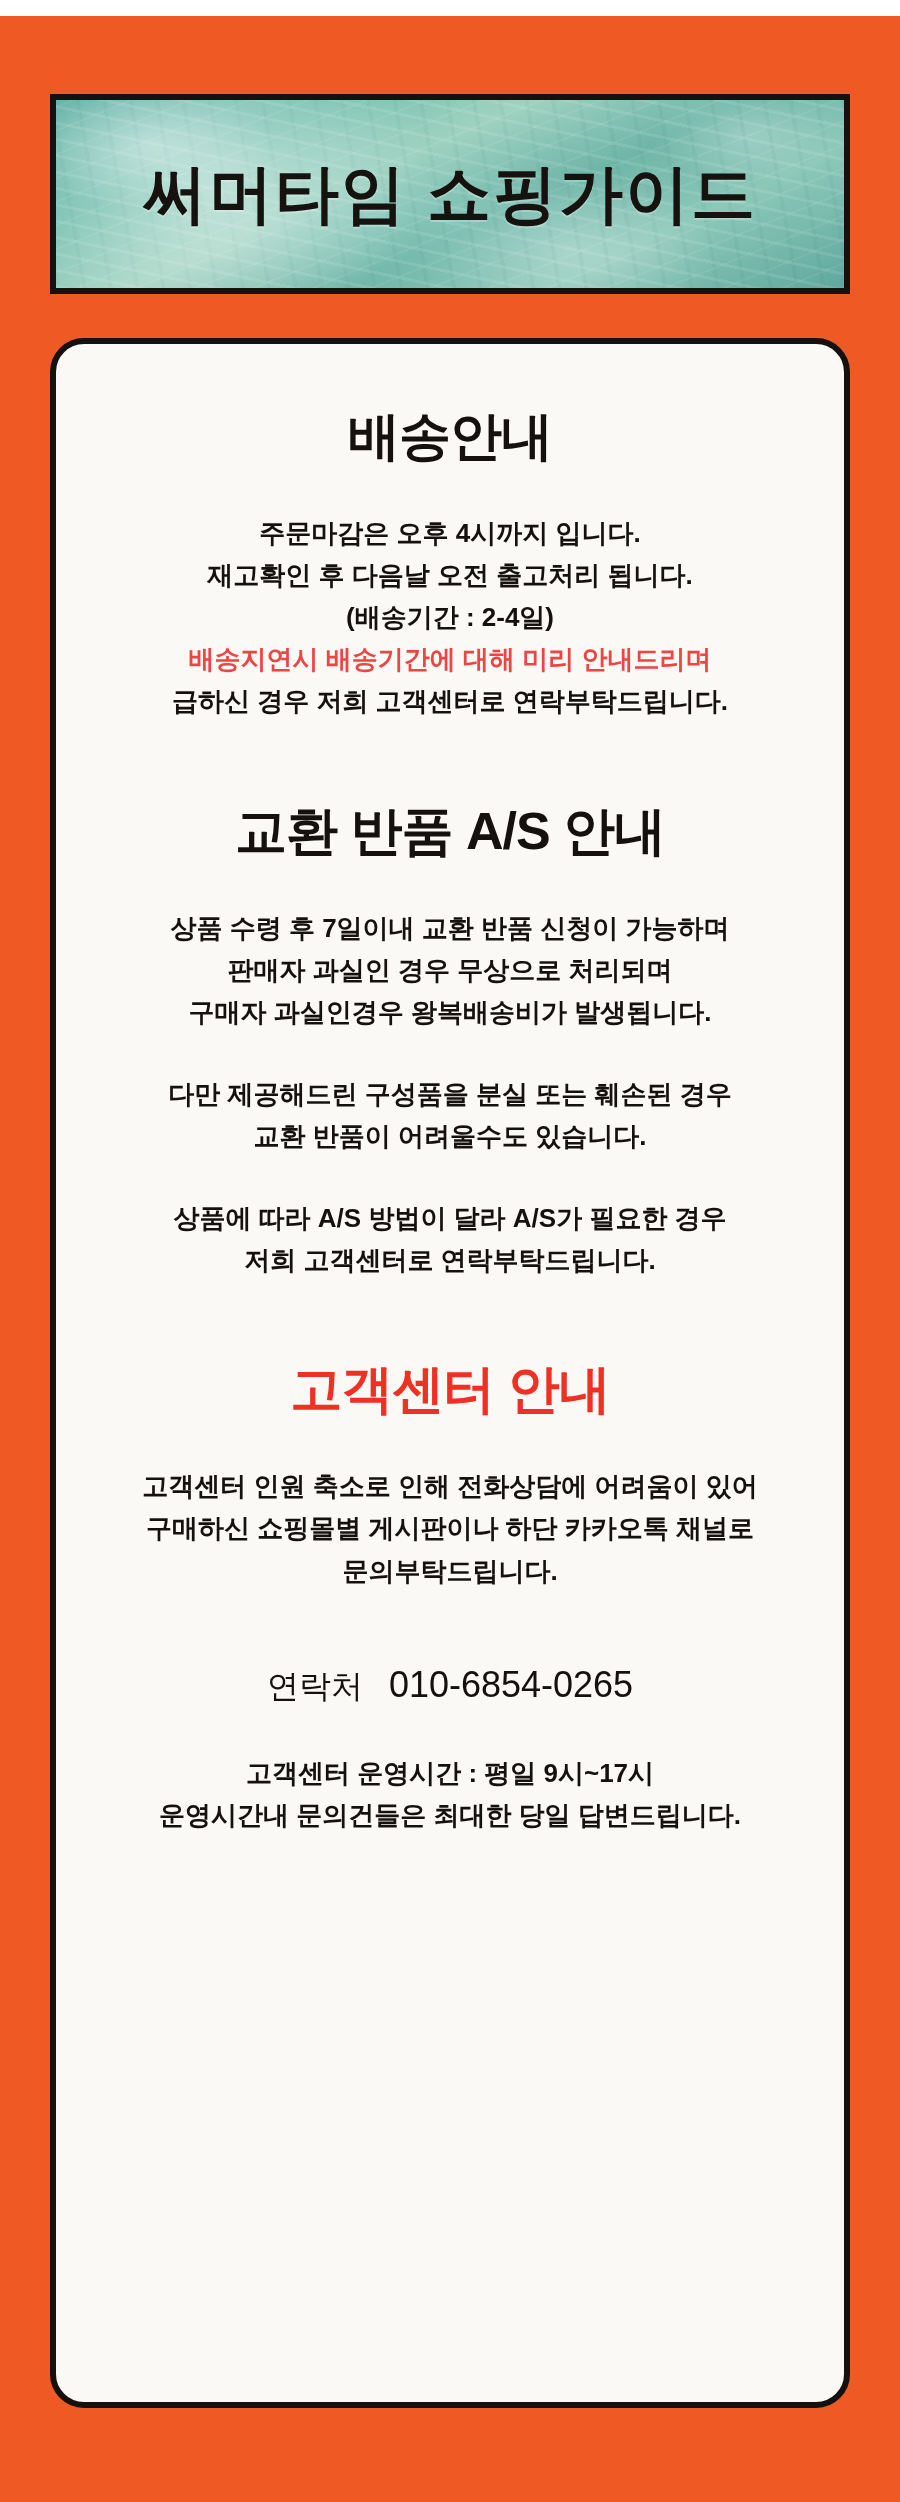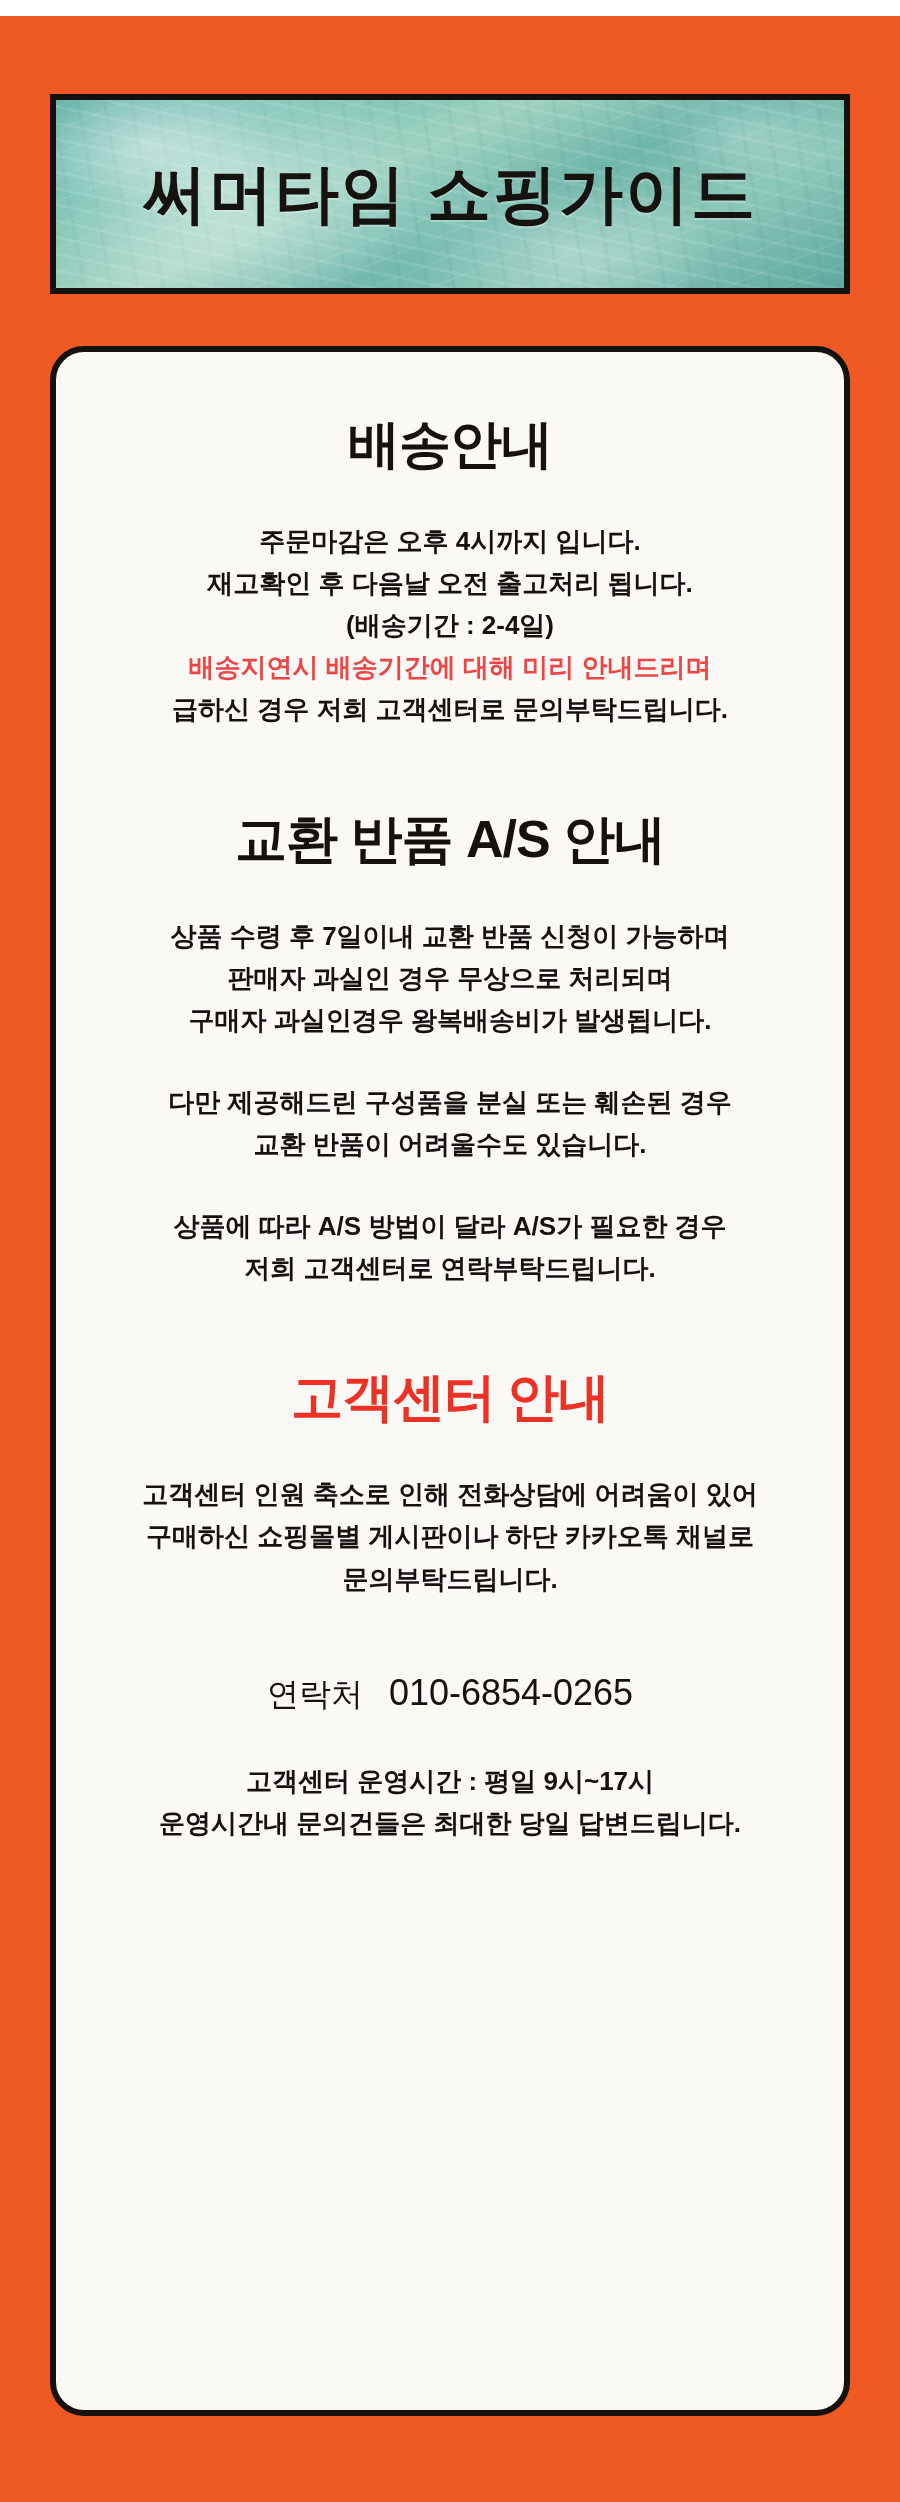--- a/index.html
+++ b/index.html
@@ -65,41 +65,40 @@
     letter-spacing: 2px;
     color: #15120f;
     text-shadow: 0 2px 0 rgba(255,255,255,0.25);
     white-space: nowrap;
   }
 
   
   .card {
     position: absolute;
     left: 50px;
-    top: 330px;
+    top: 322px;
     width: 800px;
     height: 2070px;
     background: #fbf9f6;
     border: 6px solid #14110f;
     border-radius: 34px;
     box-sizing: border-box;
     padding: 40px 40px 40px 40px;
     text-align: center;
     color: #14110f;
   }
 
   .h1 {
     font-size: 52px;
     font-weight: bold;
     margin: 18px 0 0 0;
     letter-spacing: -1px;
   }
   .h1.red {
     color: #ee3124;
-    font-family: Liberation Serif, serif;
   }
   .p {
     font-size: 26px;
     font-weight: bold;
     line-height: 1.62;
     margin: 0;
   }
   .p.red {
     color: #ef4444;
   }
@@ -146,21 +145,21 @@
   </div>
 
   <div class="card">
 
     <h1 class="h1">배송안내</h1>
     <div class="gap-m"></div>
     <p class="p">주문마감은 오후 4시까지 입니다.</p>
     <p class="p">재고확인 후 다음날 오전 출고처리 됩니다.</p>
     <p class="p">(배송기간 : 2-4일)</p>
     <p class="p red">배송지연시 배송기간에 대해 미리 안내드리며</p>
-    <p class="p">급하신 경우 저희 고객센터로 문의부탁드립니다.</p>
+    <p class="p">급하신 경우 저희 고객센터로 연락부탁드립니다.</p>
 
     <div class="gap-l"></div>
 
     <h1 class="h1">교환 반품 A/S 안내</h1>
     <div class="gap-m"></div>
     <p class="p">상품 수령 후 7일이내 교환 반품 신청이 가능하며</p>
     <p class="p">판매자 과실인 경우 무상으로 처리되며</p>
     <p class="p">구매자 과실인경우 왕복배송비가 발생됩니다.</p>
 
     <div class="gap-m"></div>

